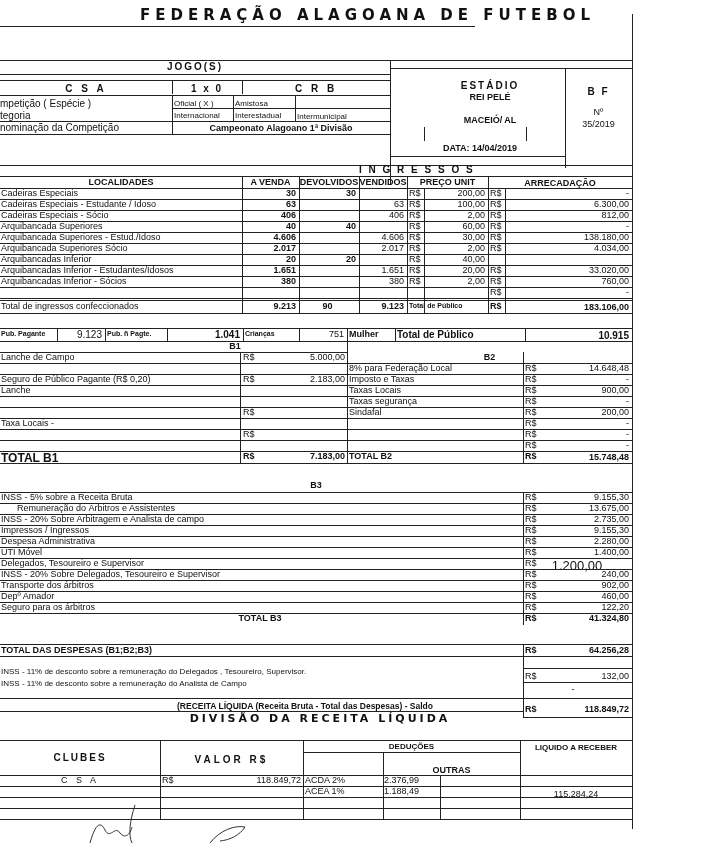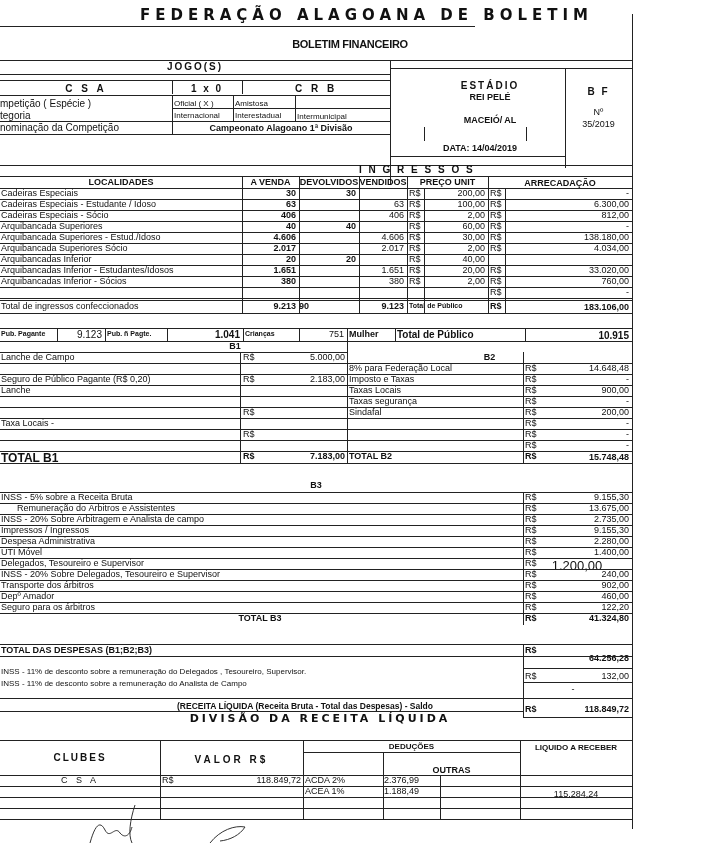--- a/index.html
+++ b/index.html
@@ -12,24 +12,23 @@
   .vline{position:absolute;width:0;border-left:1px solid #222;}
   .c{text-align:center;}
   .sm{font-size:8px;}
   .md{font-size:10px;}
 </style>
 </head>
 <body>
 
 <div class="page">
 
-  <div class="t b c" style="left:140px;top:6px;width:400px;font-size:15px;letter-spacing:5px;font-family:'DejaVu Sans',sans-serif;">FEDERAÇÃO ALAGOANA DE BOLETIM</div>
+  <div class="t b c" style="left:140px;top:6px;width:400px;font-size:15px;letter-spacing:5px;font-family:'DejaVu Sans',sans-serif;">FEDERAÇÃO ALAGOANA DE FUTEBOL</div>
   <div class="hline" style="left:0;top:26px;width:475px;"></div>
   <div class="vline" style="left:632px;top:14px;height:815px;border-left:1.5px solid #222;"></div>
-  <div class="t b c" style="left:200px;top:38px;width:300px;font-size:11px;letter-spacing:-0.3px;">BOLETIM FINANCEIRO</div>
 
   <div class="hline" style="left:0;top:60px;width:632px;"></div>
   <div class="t b c" style="left:0;top:61px;width:390px;font-size:10px;letter-spacing:2px;">JOGO(S)</div>
   <div class="hline" style="left:0;top:74px;width:390px;"></div>
   <div class="vline" style="left:390px;top:60px;height:125px;"></div>
   <div class="vline" style="left:565px;top:68px;height:100px;"></div>
   <div class="hline" style="left:390px;top:68px;width:242px;"></div>
 
   <div class="t b c" style="left:0;top:83px;width:172px;font-size:10px;letter-spacing:3px;">C S A</div>
   <div class="vline" style="left:172px;top:80px;height:14px;"></div>
@@ -160,21 +159,21 @@
       <div class="t" style="left:1px;top:287px;width:240px;text-align:left;font-size:9px;"></div>
       <div class="t" style="left: 242px; top: 287px; width: 54px; text-align: right; font-size: 9px; font-weight: bold;"></div>
       <div class="t" style="left: 299px; top: 287px; width: 57px; text-align: right; font-size: 9px; font-weight: bold;"></div>
       <div class="t" style="left:359px;top:287px;width:45px;text-align:right;font-size:9px;"></div>
       <div class="t" style="left:490px;top:287px;width:20px;text-align:left;font-size:9px;">R$</div>
       <div class="t" style="left:488px;top:287px;width:141px;text-align:right;font-size:9px;">-</div>
       <div class="hline" style="left:0px;top:298px;width:632px;"></div>
       <div class="hline" style="left:0px;top:300px;width:632px;"></div>
       <div class="t" style="left:1px;top:301px;width:240px;text-align:left;font-size:9px;">Total de ingressos confeccionados</div>
       <div class="t" style="left: 242px; top: 301px; width: 54px; text-align: right; font-size: 9px; font-weight: bold;">9.213</div>
-      <div class="t" style="left: 299px; top: 301px; width: 57px; text-align: left; font-size: 9px; font-weight: bold;">90</div>
+      <div class="t" style="left: 299px; top: 301px; width: 57px; text-align: center; font-size: 9px; font-weight: bold;">90</div>
       <div class="t" style="left: 359px; top: 301px; width: 45px; text-align: right; font-size: 9px; font-weight: bold;">9.123</div>
       <div class="t" style="left: 409px; top: 302px; width: 80px; text-align: left; font-size: 7px; font-weight: bold;">Total de Público</div>
       <div class="t" style="left: 490px; top: 301px; width: 20px; text-align: left; font-size: 9px; font-weight: bold;">R$</div>
       <div class="t" style="left: 488px; top: 302px; width: 141px; text-align: right; font-size: 9px; font-weight: bold;">183.106,00</div>
       <div class="hline" style="left:0px;top:313px;width:632px;"></div>
       <div class="vline" style="left:242px;top:176px;height:137px;"></div>
       <div class="vline" style="left:299px;top:176px;height:137px;"></div>
       <div class="vline" style="left:359px;top:176px;height:137px;"></div>
       <div class="vline" style="left:407px;top:176px;height:137px;"></div>
       <div class="vline" style="left:488px;top:176px;height:137px;"></div>
@@ -325,21 +324,21 @@
       <div class="t" style="left: 0px; top: 613px; width: 520px; text-align: center; font-size: 9px; font-weight: bold;">TOTAL B3</div>
       <div class="t" style="left: 525px; top: 613px; width: 20px; text-align: left; font-size: 9px; font-weight: bold;">R$</div>
       <div class="t" style="left: 525px; top: 613px; width: 104px; text-align: right; font-size: 9px; font-weight: bold;">41.324,80</div>
       <div class="vline" style="left:523px;top:492px;height:133px;"></div>
     </div>
 
   <div id="totals">
       <div class="hline" style="left:0px;top:644px;width:632px;"></div>
       <div class="t" style="left: 1px; top: 645px; width: 400px; text-align: left; font-size: 9px; font-weight: bold;">TOTAL DAS DESPESAS (B1;B2;B3)</div>
       <div class="t" style="left: 525px; top: 645px; width: 20px; text-align: left; font-size: 9px; font-weight: bold;">R$</div>
-      <div class="t" style="left: 525px; top: 645px; width: 104px; text-align: right; font-size: 9px; font-weight: bold; margin-top: 8px;">64.256,28</div>
+      <div class="t" style="left: 525px; top: 645px; width: 104px; text-align: right; font-size: 9px; font-weight: bold;">64.256,28</div>
       <div class="hline" style="left:0px;top:656px;width:632px;"></div>
       <div class="t" style="left:1px;top:667px;width:500px;text-align:left;font-size:8px;">INSS - 11% de desconto sobre a remuneração  do Delegados , Tesoureiro, Supervisor.</div>
       <div class="t" style="left:1px;top:679px;width:500px;text-align:left;font-size:8px;">INSS - 11% de desconto sobre a remuneração do  Analista de Campo</div>
       <div class="hline" style="left:523px;top:668px;width:109px;"></div>
       <div class="t" style="left:525px;top:671px;width:20px;text-align:left;font-size:9px;">R$</div>
       <div class="t" style="left:525px;top:671px;width:104px;text-align:right;font-size:9px;">132,00</div>
       <div class="hline" style="left:523px;top:682px;width:109px;"></div>
       <div class="t" style="left:523px;top:684px;width:100px;text-align:center;font-size:9px;">-</div>
       <div class="hline" style="left:0px;top:698px;width:632px;"></div>
       <div class="t" style="left: 90px; top: 701px; width: 430px; text-align: center; font-size: 8.5px; font-weight: bold;">(RECEITA LÍQUIDA (Receita Bruta - Total das Despesas) - Saldo</div>

